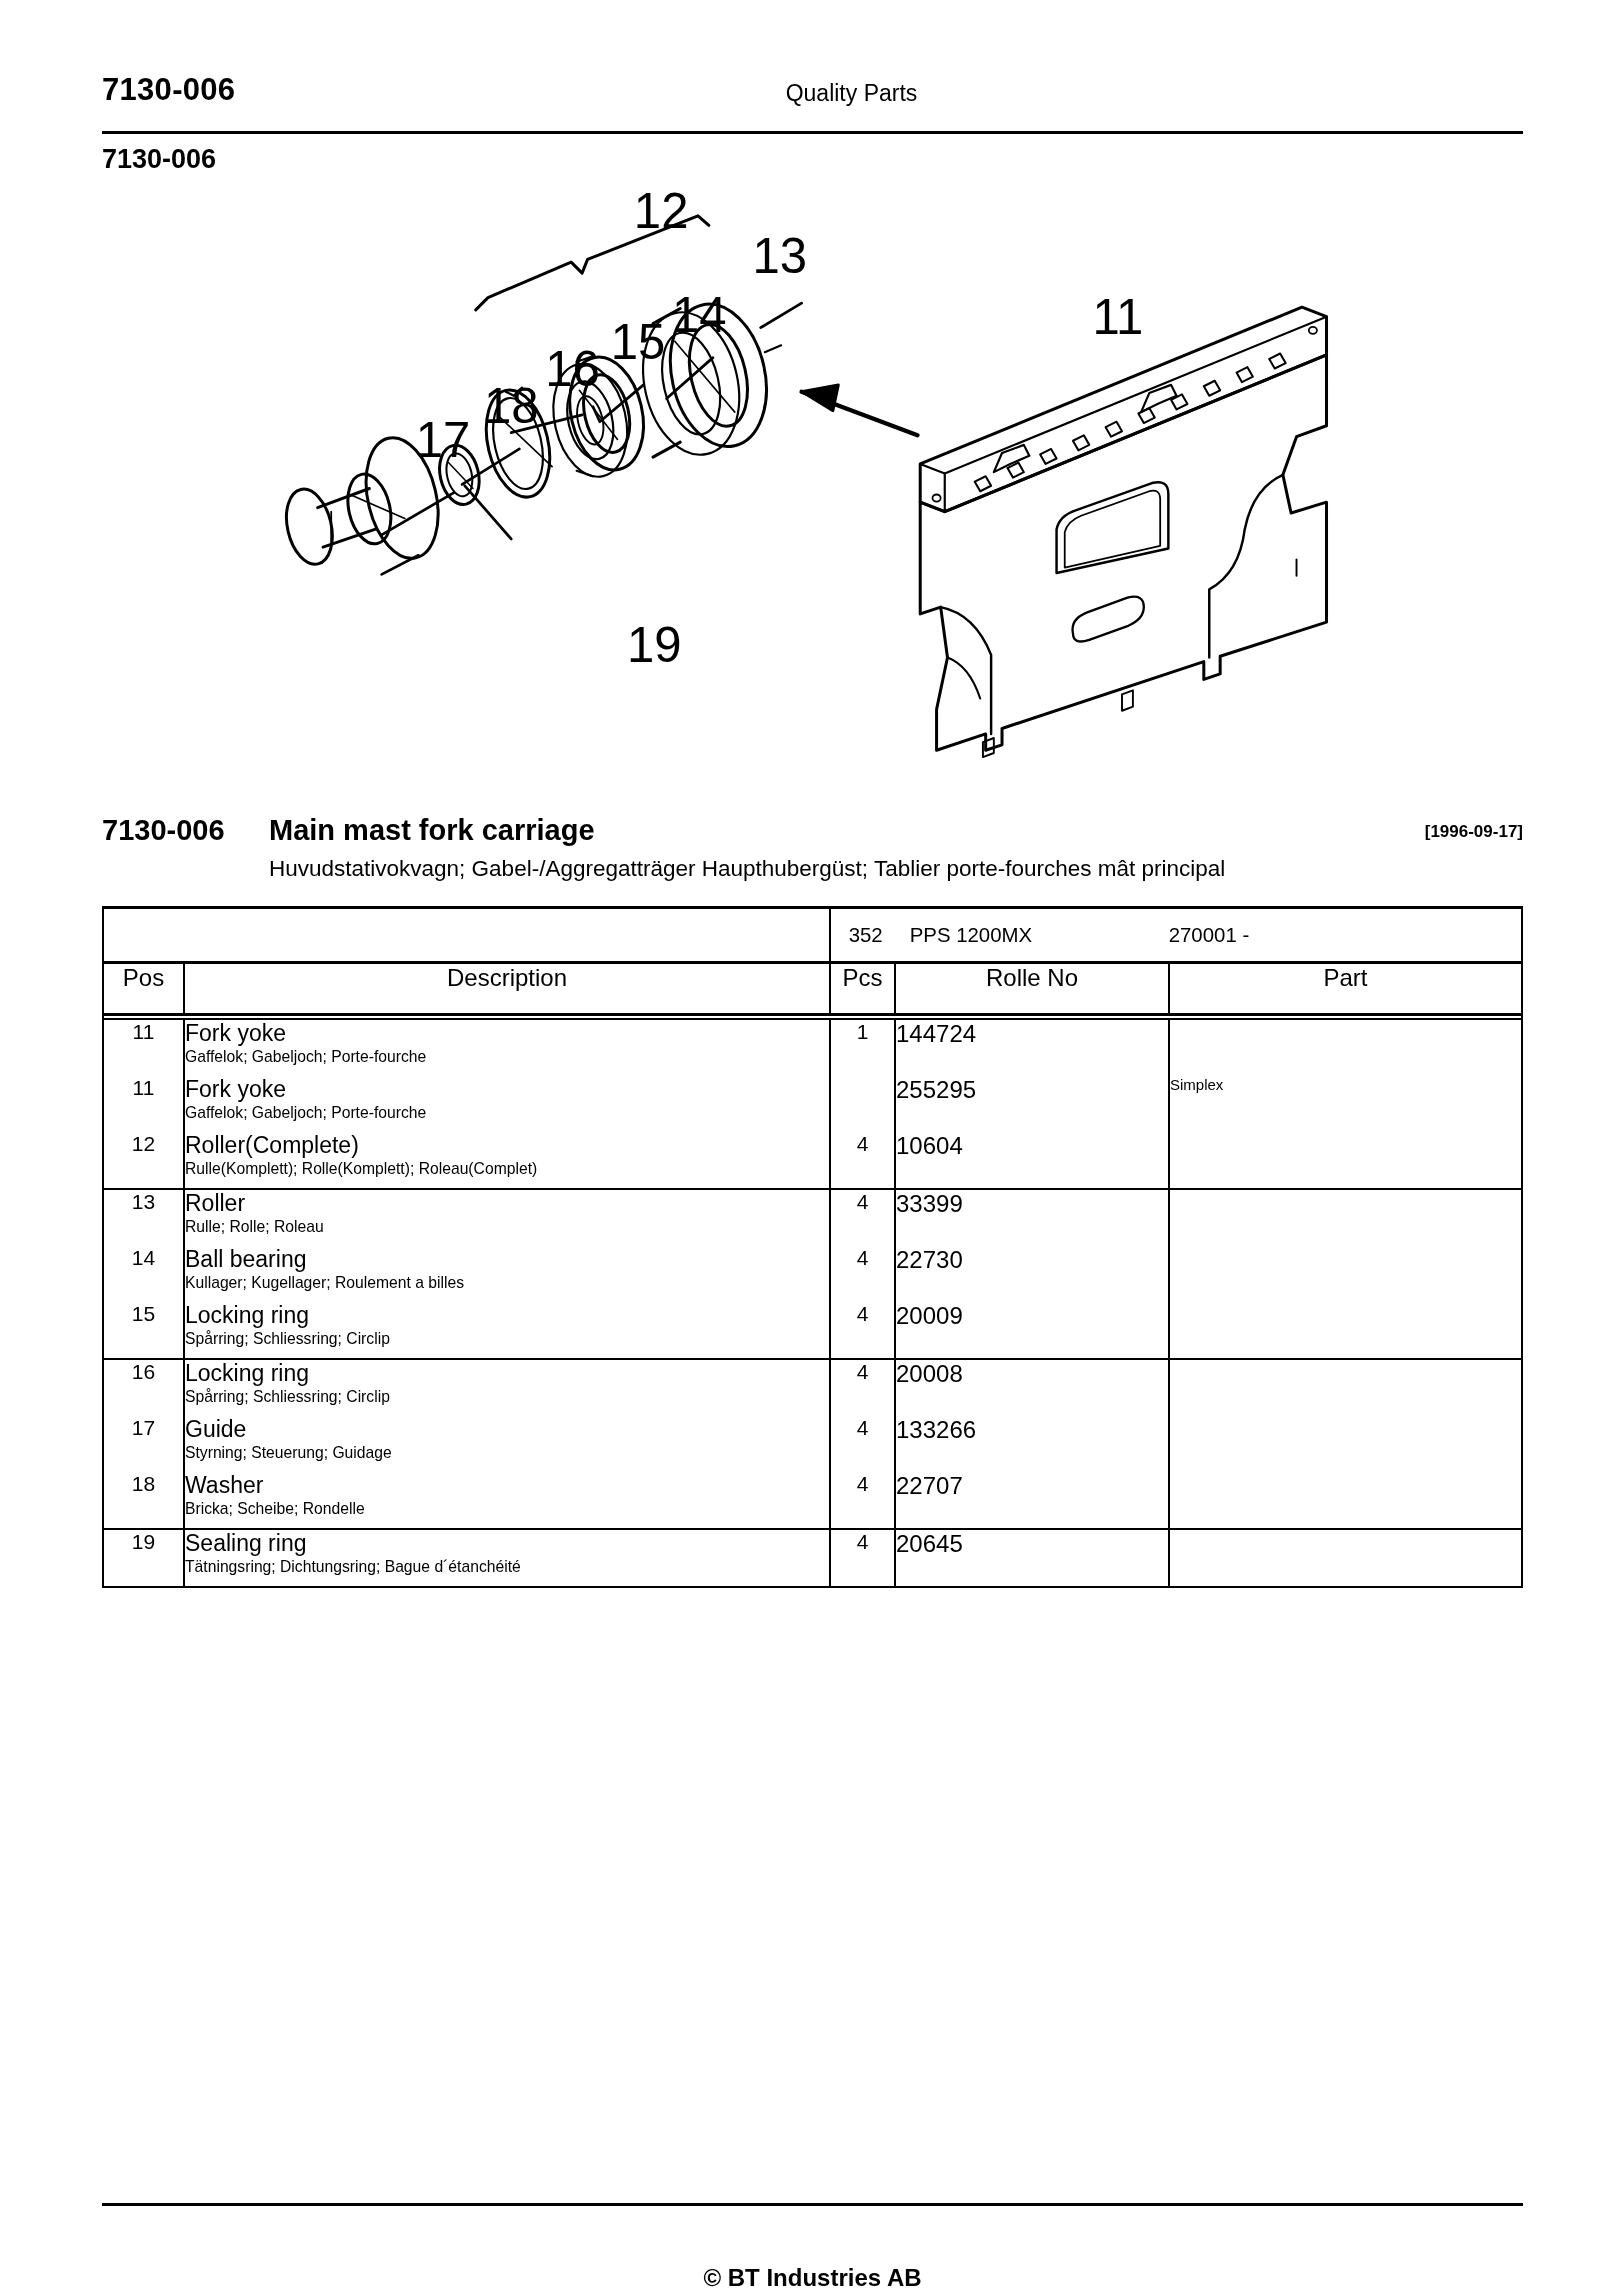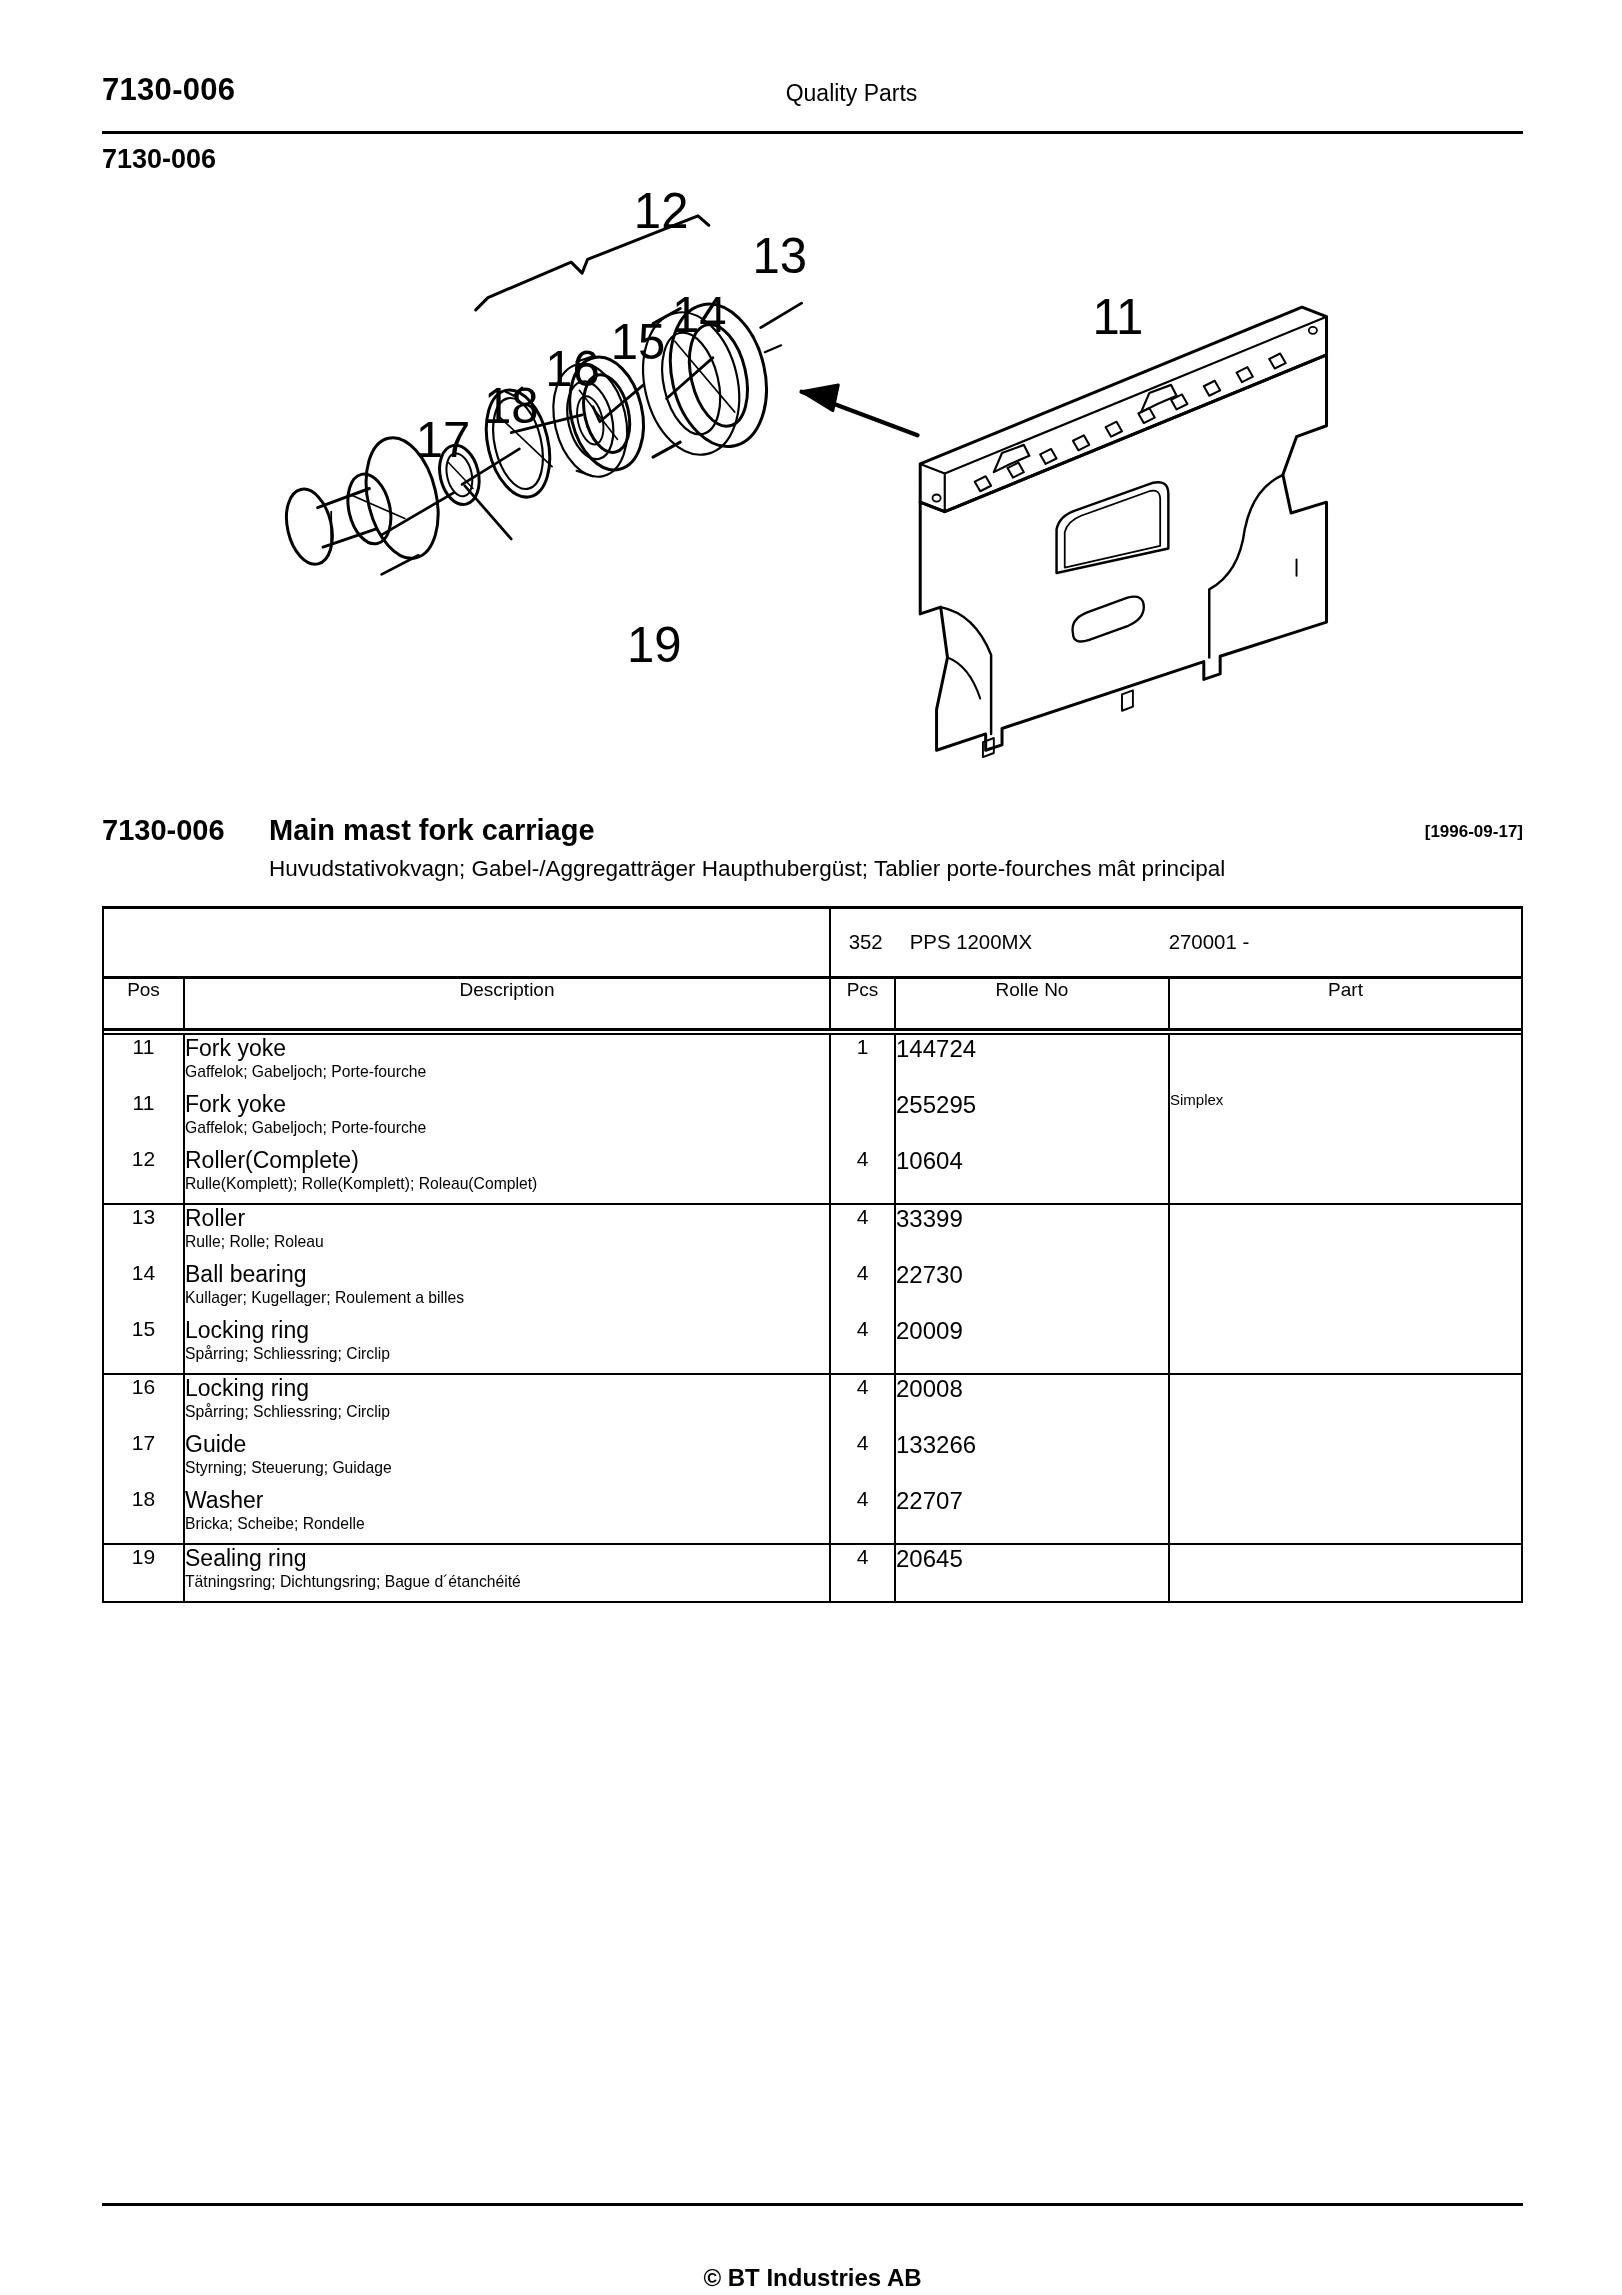--- a/index.html
+++ b/index.html
@@ -127,21 +127,21 @@
     width: 100%;
     table-layout: fixed;
   }
   table.grid td {
     vertical-align: top;
     padding: 0;
   }
 
   
   .model-band {
-    height: 67px;
+    height: 52px;
   }
   .model-band .mb-empty {
     border-right: 2px solid #000;
   }
   .model-band .mb-info {
     padding-left: 17.7px;
     font-size: 20.4px;
     vertical-align: middle;
   }
   .mb-info .m-no { display: inline-block; width: 61px; }
@@ -150,21 +150,21 @@
 
   .thick-sep {
     border-top: 3.4px solid #000;
   }
 
   
   .col-head td {
     height: 49px;
     text-align: center;
     vertical-align: middle;
-    font-size: 19px;
+    font-size: 24px;
     border-right: 2px solid #000;
   }
   .col-head td:last-child { border-right: none; }
   .col-head td.pos-h { border-right: 2px solid #000; }
 
   .head-sep {
     border-top: 3.4px solid #000;
     border-bottom: 2px solid #000;
     height: 4.1px;
   }

